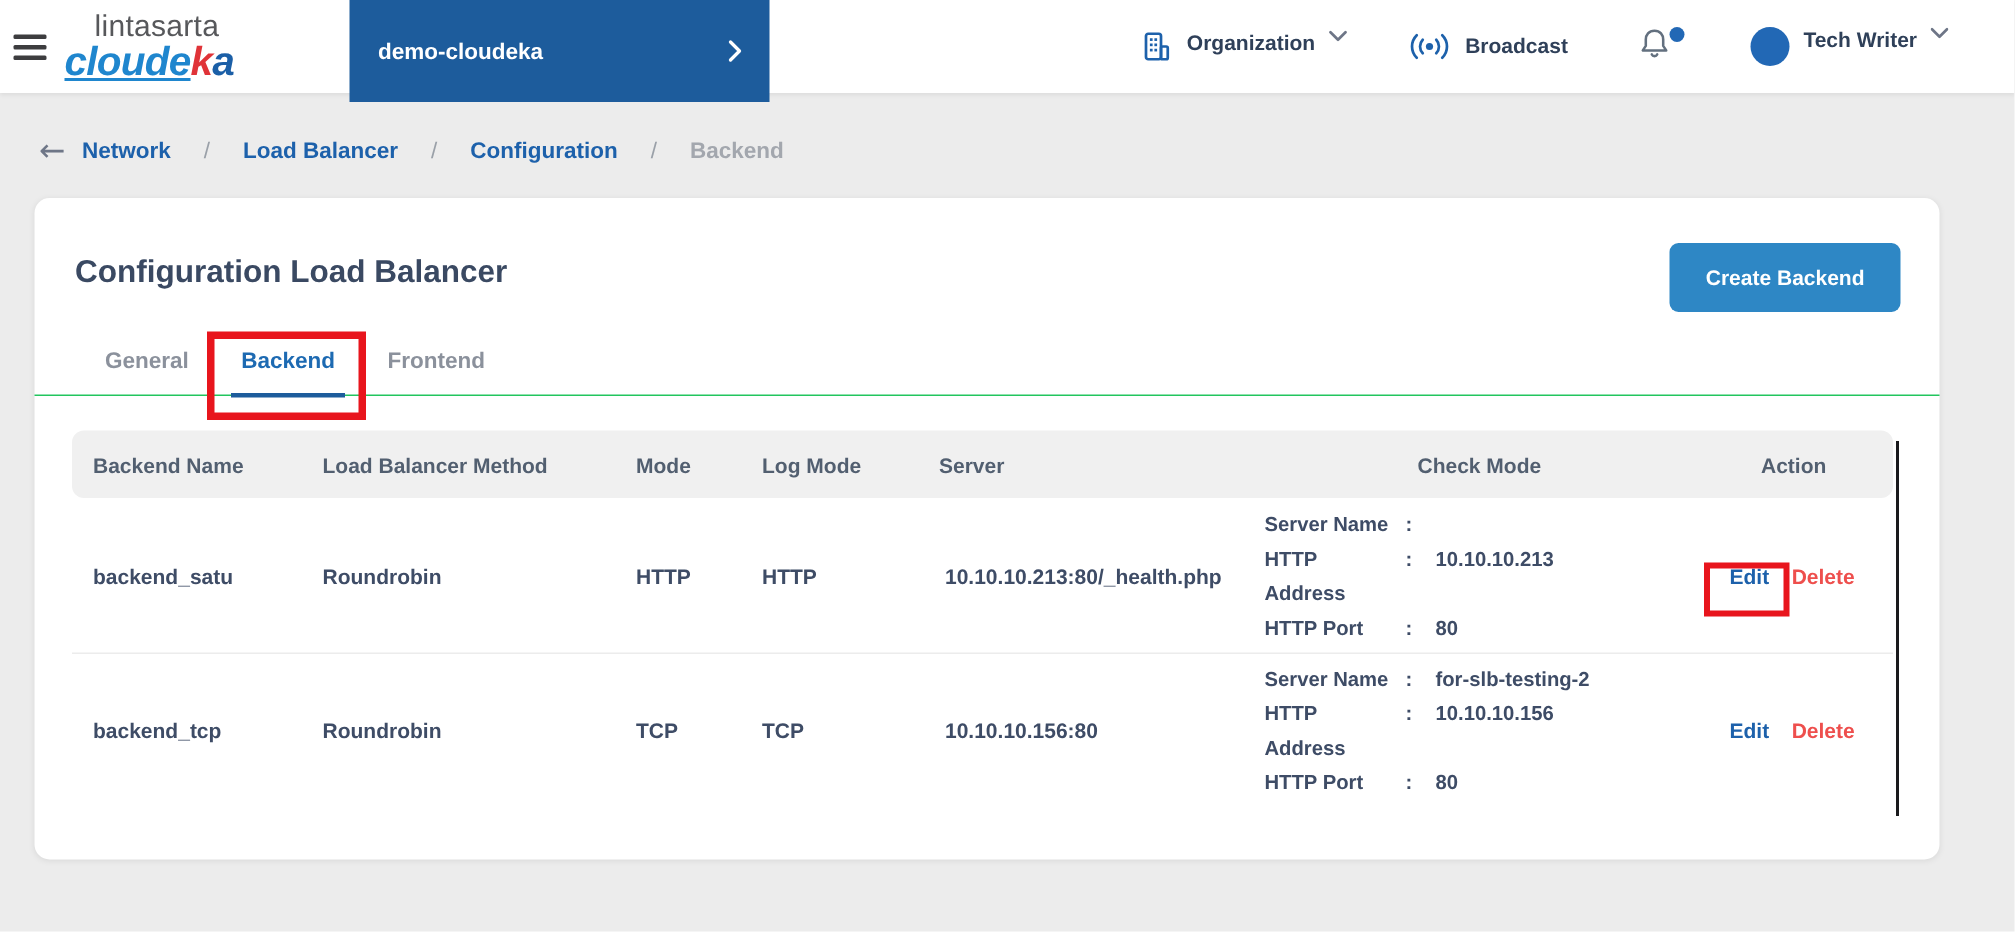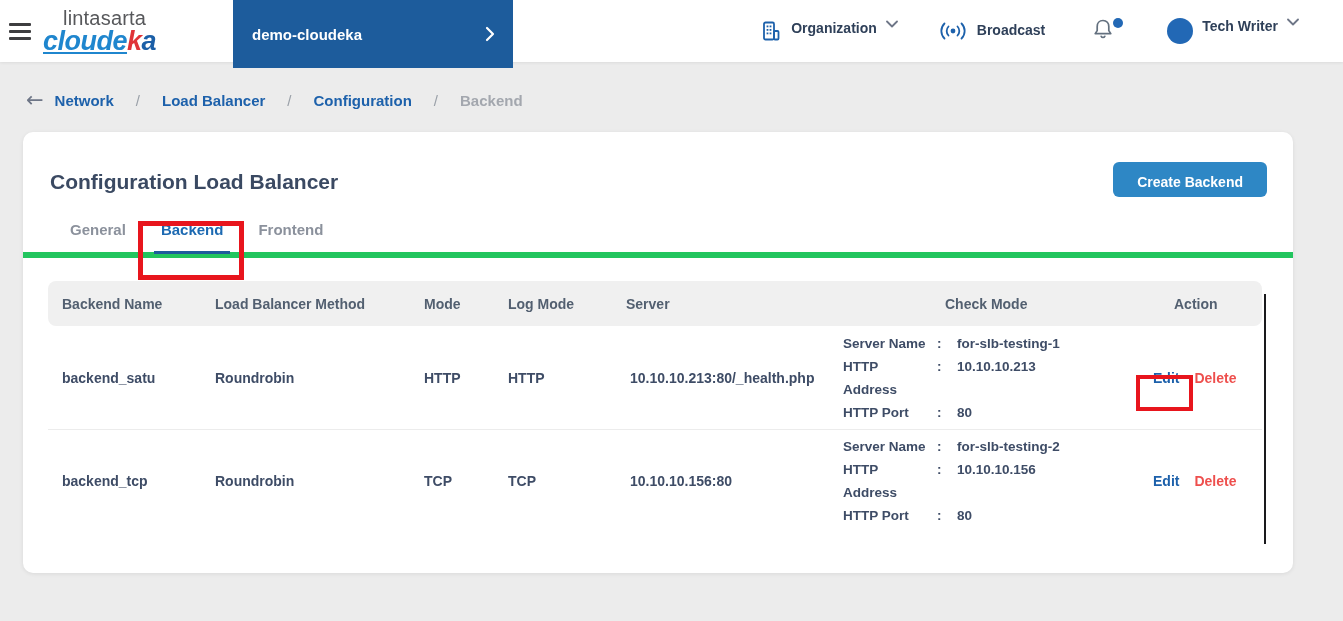--- a/index.html
+++ b/index.html
@@ -34,23 +34,23 @@
   .back-arrow{font-family:"DejaVu Sans",sans-serif;color:#6e7687;font-size:21px;font-weight:normal;cursor:pointer;line-height:1;}
   .crumbs{display:flex;gap:22px;align-items:center;}
   .crumb-link{color:var(--blue);cursor:pointer;}
   .crumb-sep{color:#9aa0a8;font-weight:normal;}
   .crumb-current{color:#a3a7ae;}
 
   
   .card{position:relative;margin:21px 50px 0 23px;height:441px;background:#fff;border-radius:10px;box-shadow:0 1px 4px rgba(0,0,0,.08);}
   .card-head{display:flex;justify-content:space-between;align-items:flex-start;padding:30px 26px 0 27px;}
   .page-title{font-size:21px;font-weight:bold;color:#3a4962;padding-top:8px;}
-  .btn-primary{background:var(--btn-blue);color:#fff;font-size:14px;font-weight:bold;border:none;border-radius:6px;height:35px;padding:12px 24px;cursor:pointer;font-family:inherit;}
-
-  .tabs{display:flex;gap:21px;padding:24px 0 0 40px;border-bottom:6px solid #22c55e;}
+  .btn-primary{background:var(--btn-blue);color:#fff;font-size:14px;font-weight:bold;border:none;border-radius:6px;height:46px;padding:12px 24px;cursor:pointer;font-family:inherit;}
+
+  .tabs{display:flex;gap:21px;padding:24px 0 0 40px;border-bottom:1px solid #22c55e;}
   .tab{font-size:15px;font-weight:bold;color:var(--gray-tab);padding:0 7px 13px 7px;cursor:pointer;}
   .tab.active{color:#1d6ab2;border-bottom:3px solid #1d5c9c;margin-bottom:-2px;}
 
   
   .table{margin:23px 0 0 25px;width:1214px;font-size:14px;}
   .t-head{display:flex;align-items:center;height:45px;background:#f0f0f0;border-radius:8px;color:var(--header-text);font-weight:bold;}
   .t-row{display:flex;align-items:center;height:103px;font-weight:bold;color:var(--navy);}
   .t-row + .t-row{border-top:1px solid #ececec;}
   .c{padding-left:14px;flex:none;}
   .c1{width:153px;} .c2{width:209px;} .c3{width:84px;} .c4{width:122px;} .c5{width:217px;} .c6{width:315px;padding-left:10px;} .c7{width:114px;padding-left:5px;}
@@ -193,21 +193,20 @@
     <div class="t-row">
       <span class="c c1">backend_satu</span>
       <span class="c c2">Roundrobin</span>
       <span class="c c3">HTTP</span>
       <span class="c c4">HTTP</span>
       <span class="c c5">10.10.10.213:80/_health.php</span>
       <span class="c c6">
         <span class="server-line">
           <span>Server Name</span>
             <span>:</span>
-            <span>for-slb-testing-1</span>
         </span>
         <span class="server-line">
           <span>HTTP Address</span>
             <span>:</span>
             <span>10.10.10.213</span>
         </span>
         <span class="server-line">
           <span>HTTP Port</span>
             <span>:</span>
             <span>80</span>

